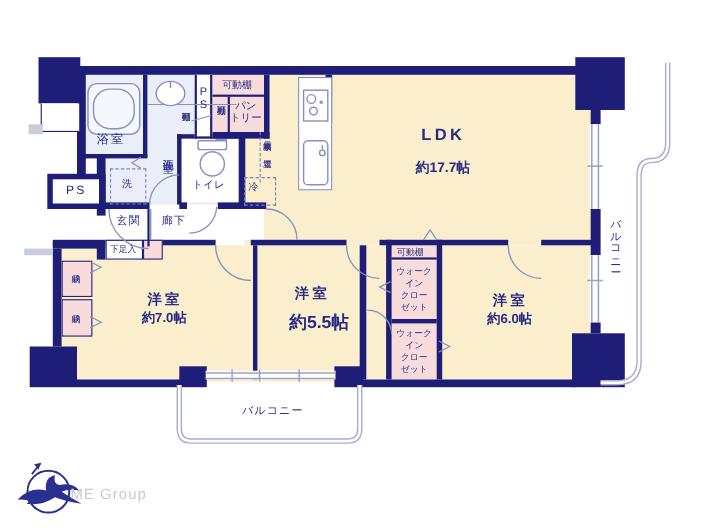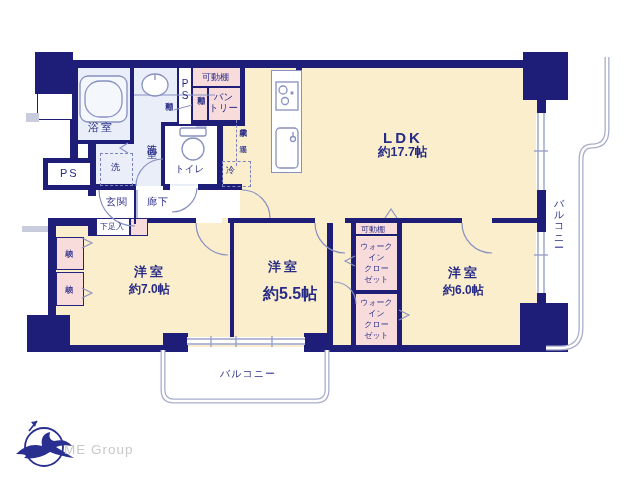--- a/index.html
+++ b/index.html
@@ -190,21 +190,21 @@
   <div class="lbl ctr" style="left:207px;top:91px;width:33px;font-size:9.5px;line-height:11px;">
     <div>パン</div>
     <div>トリー</div>
   </div>
   <div class="lbl vert" style="left:238px;top:123px;height:44px;font-size:7.5px;">
     <span>家電収納</span>
     <span style="margin-top:7px;">置場</span>
   </div>
   <div class="lbl" style="left:226px;top:165px;font-size:9px;">冷</div>
 
-  <div class="lbl" style="left:383px;top:129px;font-size:15px;font-weight:bold;letter-spacing:3px;">LDK</div>
+  <div class="lbl" style="left:383px;top:114px;font-size:15px;font-weight:bold;letter-spacing:3px;">LDK</div>
   <div class="lbl" style="left:378px;top:145px;font-size:12.5px;font-weight:bold;">約17.7帖</div>
 
   <div class="lbl" style="left:60px;top:167px;font-size:11px;letter-spacing:2px;">PS</div>
   <div class="lbl" style="left:106px;top:196px;font-size:10px;letter-spacing:1px;">玄関</div>
   <div class="lbl" style="left:147px;top:196px;font-size:10px;letter-spacing:1px;">廊下</div>
   <div class="lbl" style="left:100px;top:222px;font-size:8px;">下足入</div>
   <div class="lbl vert" style="left:64px;top:243px;font-size:8px;">収納</div>
   <div class="lbl vert" style="left:64px;top:279px;font-size:8px;">収納</div>
 
   <div class="lbl" style="left:134px;top:265px;font-size:13px;font-weight:bold;letter-spacing:3px;">洋室</div>

